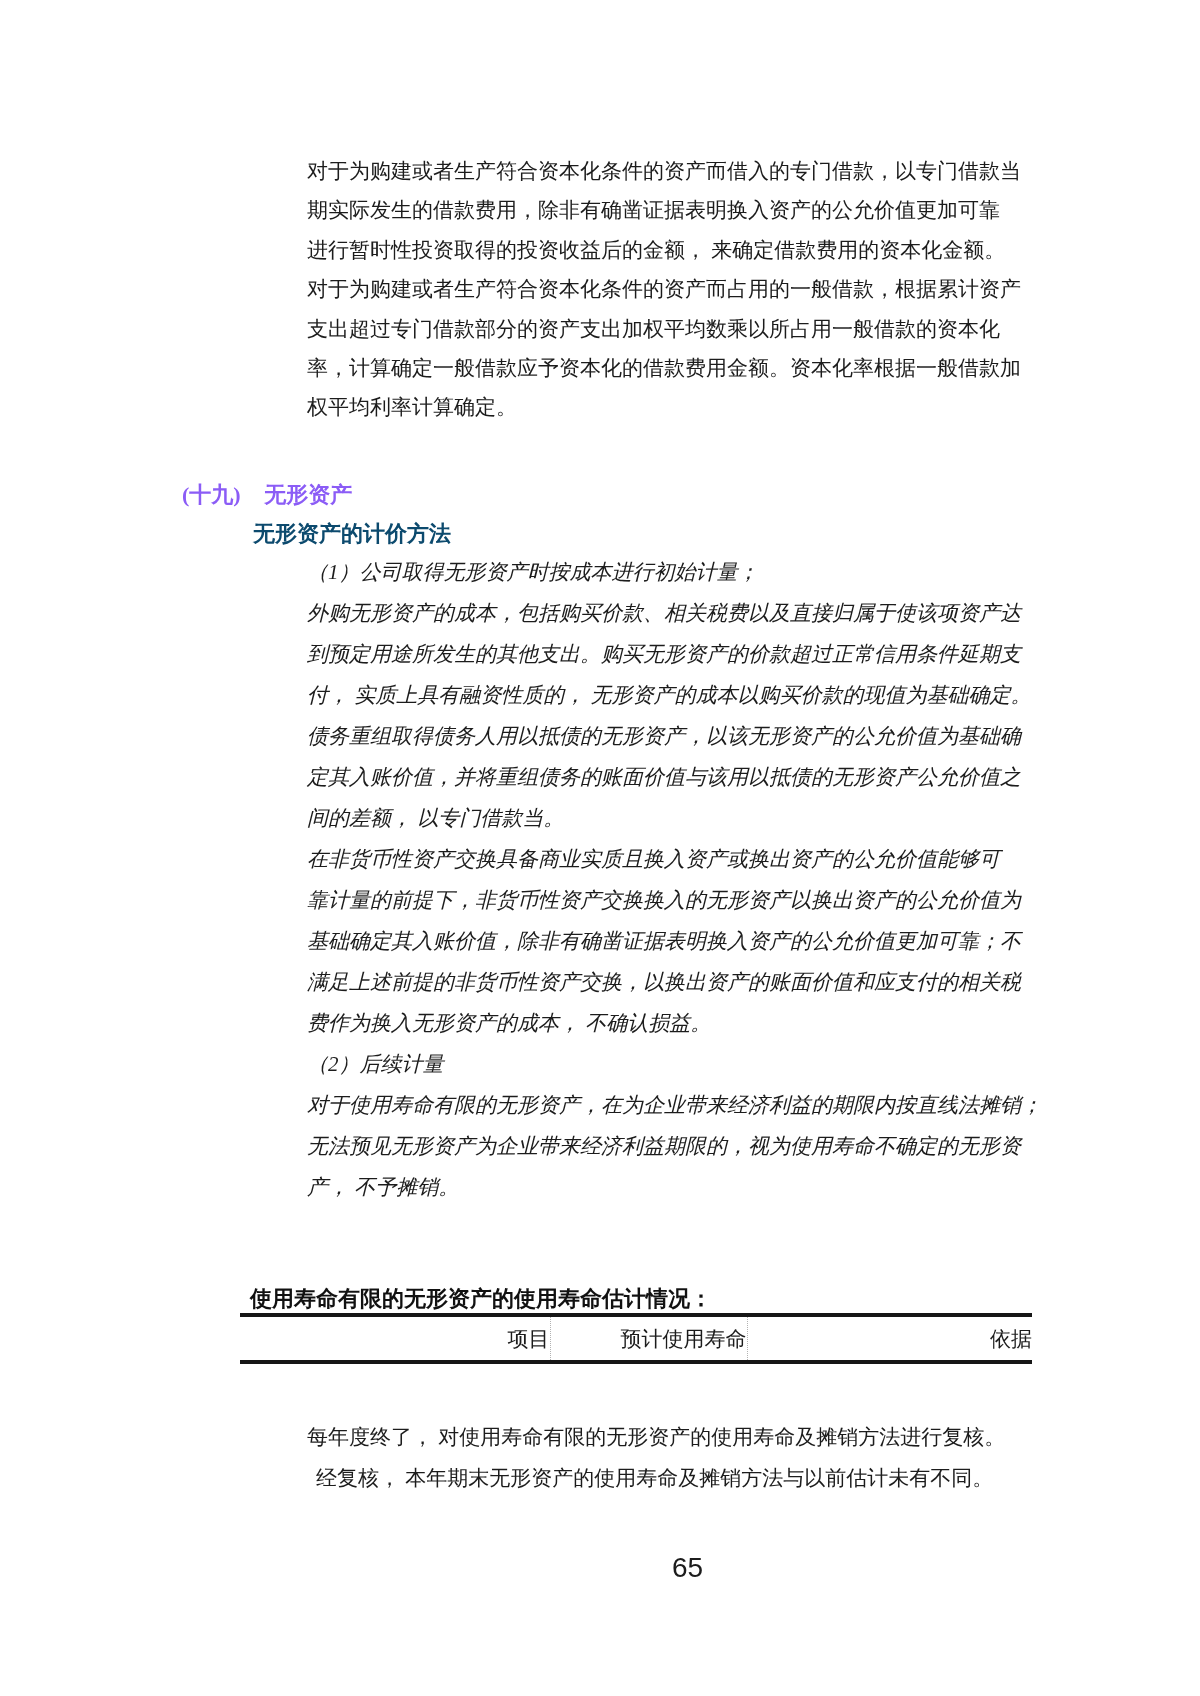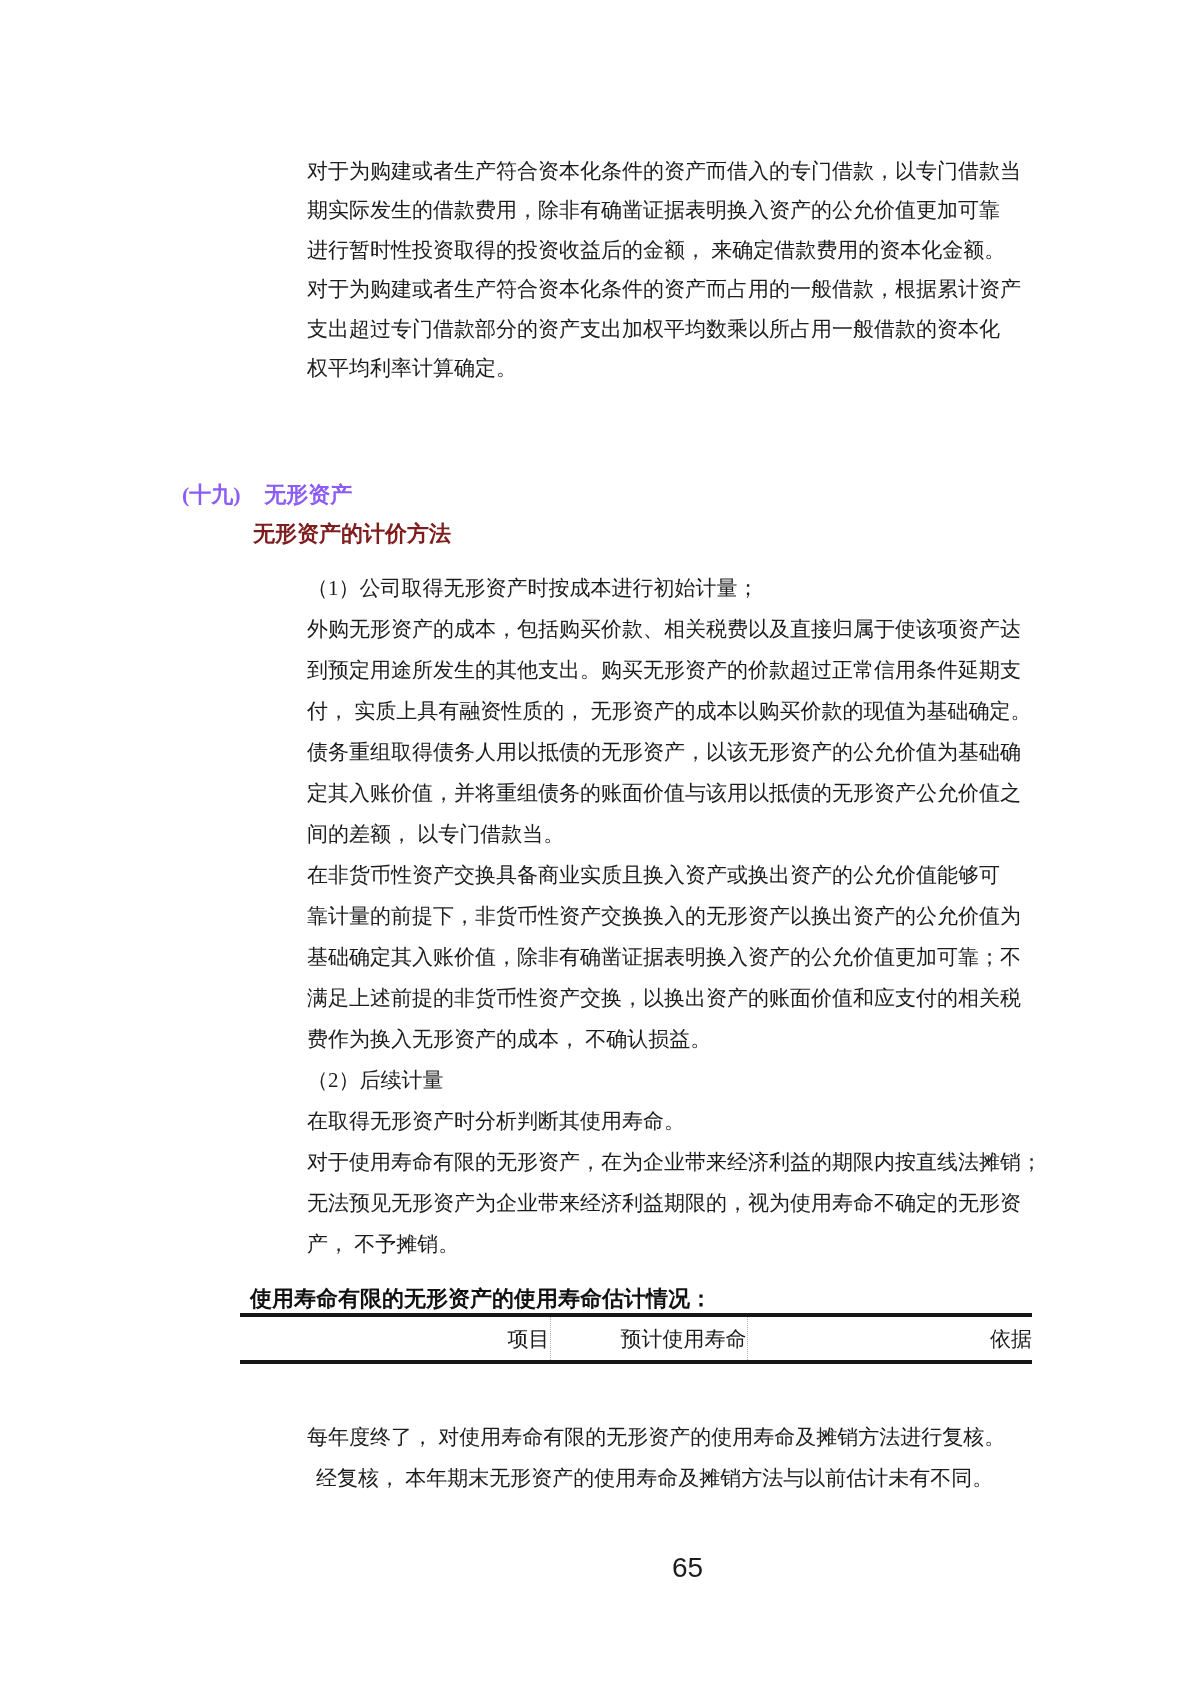--- a/index.html
+++ b/index.html
@@ -38,31 +38,32 @@
   .section-head .idx { display: inline-block; }
   .section-head .ttl { display: inline-block; margin-left: 18px; }
 
   .section-subtitle {
     position: absolute;
     left: 253px;
     top: 519px;
     height: 26px;
     font-size: 22px;
     font-weight: bold;
-    color: #7f1d1d;
+    color: #0c4a6e;
     white-space: nowrap;
   }
 
   .section-body {
     position: absolute;
     left: 307px;
-    top: 568px;
+    top: 552px;
     width: 716px;
     font-size: 21px;
     line-height: 41px;
+    font-style: italic;
   }
 
   .table-caption {
     position: absolute;
     left: 250px;
     top: 1284px;
     font-size: 22px;
     font-weight: bold;
     color: #111111;
     white-space: nowrap;
@@ -122,20 +123,21 @@
 </style>
 </head>
 <body>
 
 <div class="intro">
   <div class="line">对于为购建或者生产符合资本化条件的资产而借入的专门借款，以专门借款当</div>
   <div class="line">期实际发生的借款费用，除非有确凿证据表明换入资产的公允价值更加可靠</div>
   <div class="line">进行暂时性投资取得的投资收益后的金额， 来确定借款费用的资本化金额。</div>
   <div class="line">对于为购建或者生产符合资本化条件的资产而占用的一般借款，根据累计资产</div>
   <div class="line">支出超过专门借款部分的资产支出加权平均数乘以所占用一般借款的资本化</div>
+  <div class="line">率，计算确定一般借款应予资本化的借款费用金额。资本化率根据一般借款加</div>
   <div class="line">权平均利率计算确定。</div>
 </div>
 
 <div class="section-head">
   <span class="idx">(十九)</span>
   <span class="ttl">无形资产</span>
 </div>
 
 <div class="section-subtitle">无形资产的计价方法</div>
 
@@ -146,21 +148,20 @@
   <div class="line">付， 实质上具有融资性质的， 无形资产的成本以购买价款的现值为基础确定。</div>
   <div class="line">债务重组取得债务人用以抵债的无形资产，以该无形资产的公允价值为基础确</div>
   <div class="line">定其入账价值，并将重组债务的账面价值与该用以抵债的无形资产公允价值之</div>
   <div class="line">间的差额， 以专门借款当。</div>
   <div class="line">在非货币性资产交换具备商业实质且换入资产或换出资产的公允价值能够可</div>
   <div class="line">靠计量的前提下，非货币性资产交换换入的无形资产以换出资产的公允价值为</div>
   <div class="line">基础确定其入账价值，除非有确凿证据表明换入资产的公允价值更加可靠；不</div>
   <div class="line">满足上述前提的非货币性资产交换，以换出资产的账面价值和应支付的相关税</div>
   <div class="line">费作为换入无形资产的成本， 不确认损益。</div>
   <div class="line">（2）后续计量</div>
-  <div class="line">在取得无形资产时分析判断其使用寿命。</div>
   <div class="line">对于使用寿命有限的无形资产，在为企业带来经济利益的期限内按直线法摊销；</div>
   <div class="line">无法预见无形资产为企业带来经济利益期限的，视为使用寿命不确定的无形资</div>
   <div class="line">产， 不予摊销。</div>
 </div>
 
 <div class="table-caption">使用寿命有限的无形资产的使用寿命估计情况：</div>
 
 <div class="tblwrap">
   <table class="acc">
     <colgroup>

